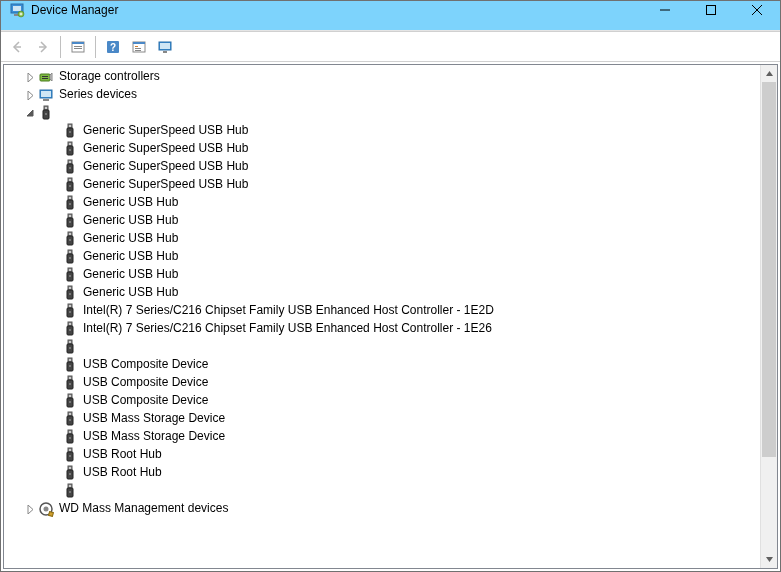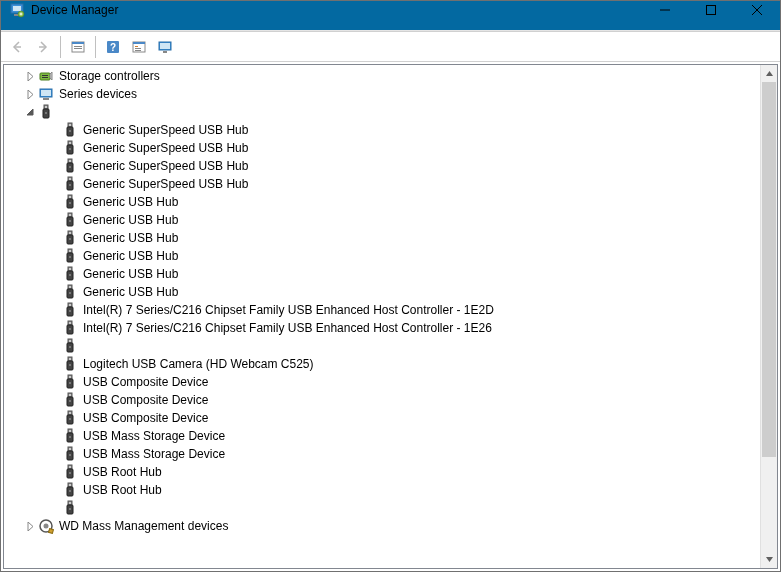--- a/index.html
+++ b/index.html
@@ -1,33 +1,33 @@
 <!DOCTYPE html>
 <html><head>
 <meta charset="utf-8">
 <style>
   * { box-sizing: border-box; }
   html, body { margin: 0; padding: 0; font-family: "Segoe UI", Tahoma, sans-serif; font-size: 12px; background: #fff; color: #000; }
   .window { width: 781px; height: 572px; border: 1px solid #707070; background: #fff; display: flex; flex-direction: column; }
-  .titlebar { height: 30px; display: flex; align-items: center; padding: 0 0 12px 8px; background: #0369a1; border-bottom: 1px solid #e5e5e5; }
+  .titlebar { height: 30px; display: flex; align-items: center; padding: 0 0 12px 8px; background: #7dd3fc; border-bottom: 1px solid #e5e5e5; }
   .titlebar .app-icon { width: 16px; height: 16px; margin-right: 6px; }
   .titlebar .title { flex: 1; font-size: 12px; }
   .winctrls { display: flex; height: 100%; }
   .winctrls .btn { width: 46px; height: 100%; display: flex; align-items: center; justify-content: center; cursor: default; }
   .menubar { height: 20px; display: flex; align-items: center; padding: 0 6px; gap: 2px; }
   .menubar .item { padding: 1px 6px; cursor: default; }
   .menubar .item .ul { text-decoration: underline; }
   .sep { height: 1px; background: #d0d0d0; }
   .toolbar { height: 30px; display: flex; align-items: center; padding: 2px 4px; gap: 2px; border-bottom: 1px solid #d0d0d0; }
   .toolbar .tb { width: 24px; height: 24px; display: flex; align-items: center; justify-content: center; border: 1px solid transparent; cursor: default; }
   .toolbar .vs { width: 1px; height: 22px; background: #c0c0c0; margin: 0 3px; }
   .content-border { border: 1px solid #828790; margin: 2px; flex: 1; display: flex; overflow: hidden; }
   .tree { flex: 1; overflow-y: hidden; padding: 2px 0; position: relative; }
   .tree-inner { }
-  .node { display: flex; align-items: center; height: 18px; line-height: 18px; white-space: nowrap; cursor: default; }
+  .node { display: flex; align-items: flex-end; height: 18px; line-height: 18px; white-space: nowrap; cursor: default; }
   .expander { width: 16px; height: 16px; display: flex; align-items: center; justify-content: center; flex-shrink: 0; }
   .spacer { display: inline-block; flex-shrink: 0; }
   .ic { width: 16px; height: 16px; flex-shrink: 0; margin-right: 4px; }
   .label { padding-left: 1px; }
   .scrollbar-v { width: 17px; background: #f0f0f0; display: flex; flex-direction: column; border-left: 1px solid #e0e0e0; }
   .sb-btn { height: 17px; display: flex; align-items: center; justify-content: center; background: #f0f0f0; cursor: default; }
   .sb-track { flex: 1; position: relative; }
   .sb-thumb { position: absolute; left: 1px; right: 1px; top: 0; height: 80%; background: #cdcdcd; }
 </style>
 </head>
@@ -290,30 +290,20 @@
               </svg></span>
           </div>
           <div class="node">
             <span class="spacer" style="width:58px"></span>
             <span class="ic"><svg width="16" height="16" viewBox="0 0 16 16">
                 <rect x="6" y="1" width="4" height="4" fill="#888" stroke="#555"></rect>
                 <rect x="7" y="2" width="2" height="2" fill="#ccc"></rect>
                 <rect x="5" y="5" width="6" height="9" rx="1" fill="#444" stroke="#222"></rect>
                 <circle cx="8" cy="9" r="1" fill="#888"></circle>
               </svg></span>
-            <span class="label">Logitech USB Camera (HD Webcam C525)</span>
-          </div>
-          <div class="node">
-            <span class="spacer" style="width:58px"></span>
-            <span class="ic"><svg width="16" height="16" viewBox="0 0 16 16">
-                <rect x="6" y="1" width="4" height="4" fill="#888" stroke="#555"></rect>
-                <rect x="7" y="2" width="2" height="2" fill="#ccc"></rect>
-                <rect x="5" y="5" width="6" height="9" rx="1" fill="#444" stroke="#222"></rect>
-                <circle cx="8" cy="9" r="1" fill="#888"></circle>
-              </svg></span>
             <span class="label">USB Composite Device</span>
           </div>
           <div class="node">
             <span class="spacer" style="width:58px"></span>
             <span class="ic"><svg width="16" height="16" viewBox="0 0 16 16">
                 <rect x="6" y="1" width="4" height="4" fill="#888" stroke="#555"></rect>
                 <rect x="7" y="2" width="2" height="2" fill="#ccc"></rect>
                 <rect x="5" y="5" width="6" height="9" rx="1" fill="#444" stroke="#222"></rect>
                 <circle cx="8" cy="9" r="1" fill="#888"></circle>
               </svg></span>

